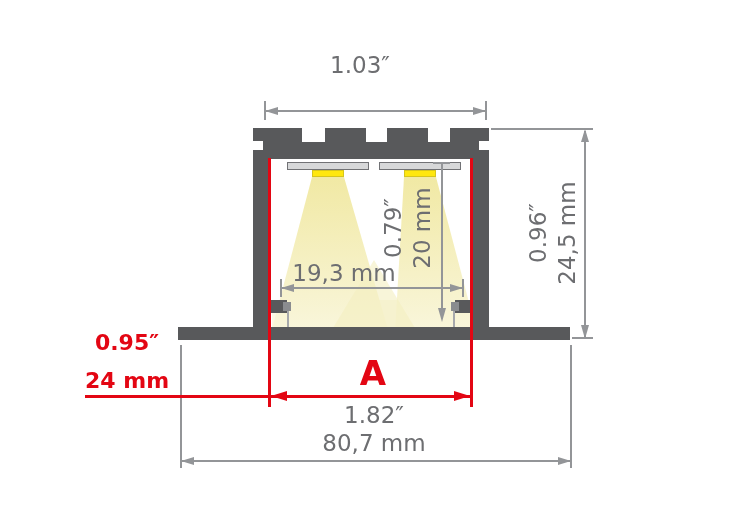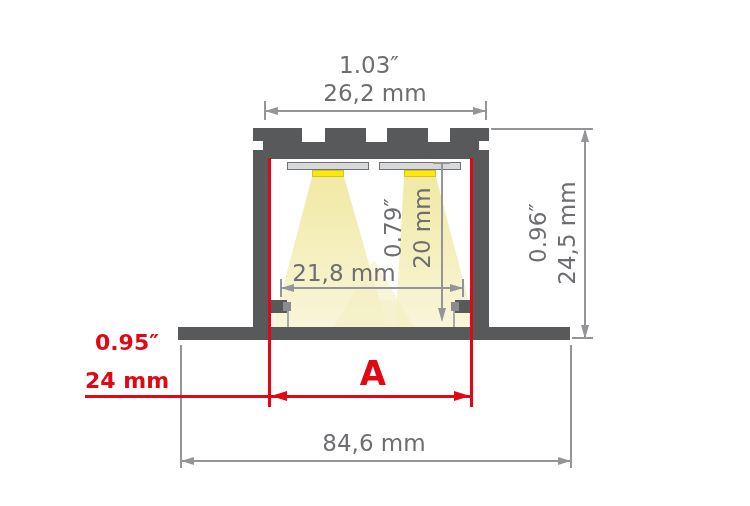--- a/index.html
+++ b/index.html
@@ -98,34 +98,34 @@
   <div class="p gline" style="left:181px;top:460px;width:390px;height:2px;"></div>
   <div class="p gline" style="left:180px;top:345px;width:2px;height:123px;"></div>
   <div class="p gline" style="left:570px;top:345px;width:2px;height:123px;"></div>
   <div class="ar ar-l" style="left:181px;top:457px;"></div>
   <div class="ar ar-r" style="left:558px;top:457px;"></div>
 
   <div class="p red" style="left:85px;top:395px;width:386px;height:3px;"></div>
   <div class="ar rar-l" style="left:271px;top:391px;"></div>
   <div class="ar rar-r" style="left:454px;top:391px;"></div>
 
-  <div class="lbl" style="left:269px;top:52px;width:200px;">1.03″</div>
-  <div class="lbl" style="left:275px;top:80px;width:200px;">26,2 mm</div>
+  <div class="lbl" style="left:260px;top:52px;width:200px;">1.03″</div>
 
-  <div class="lbl" style="left:244px;top:260px;width:200px;">21,8 mm</div>
+  <div class="lbl" style="left:244px;top:260px;width:200px;">19,3 mm</div>
 
   <div class="rotbox rot" style="left:343px;top:199px;width:130px;height:58px;">
     <div>0.79″</div>
     <div>20 mm</div>
   </div>
 
   <div class="rotbox rot" style="left:478px;top:204px;width:150px;height:58px;">
     <div>0.96″</div>
     <div>24,5 mm</div>
   </div>
 
   <div class="lbl lblred" style="left:62px;top:330px;width:130px;">0.95″</div>
   <div class="lbl lblred" style="left:62px;top:368px;width:130px;">24 mm</div>
   <div class="lbl lblA" style="left:341px;top:355px;width:64px;">A</div>
 
-  <div class="lbl" style="left:274px;top:430px;width:200px;">84,6 mm</div>
+  <div class="lbl" style="left:274px;top:402px;width:200px;">1.82″</div>
+  <div class="lbl" style="left:274px;top:430px;width:200px;">80,7 mm</div>
 
 </div>
 
 </body></html>

